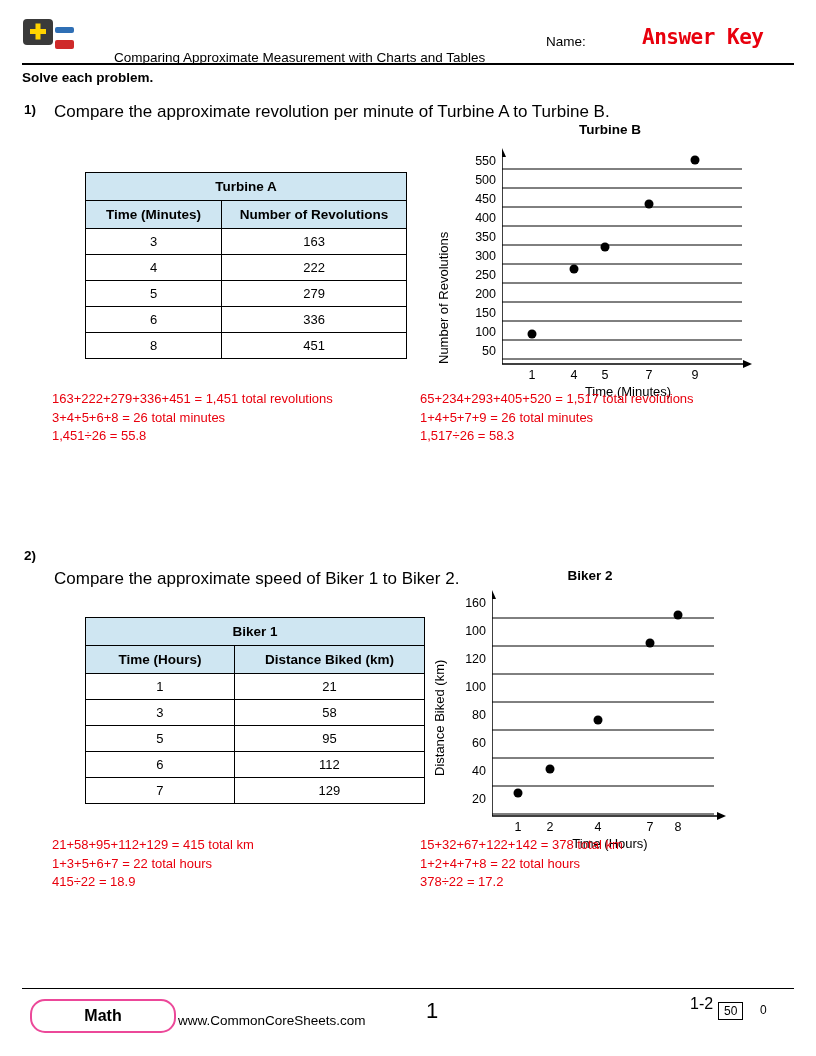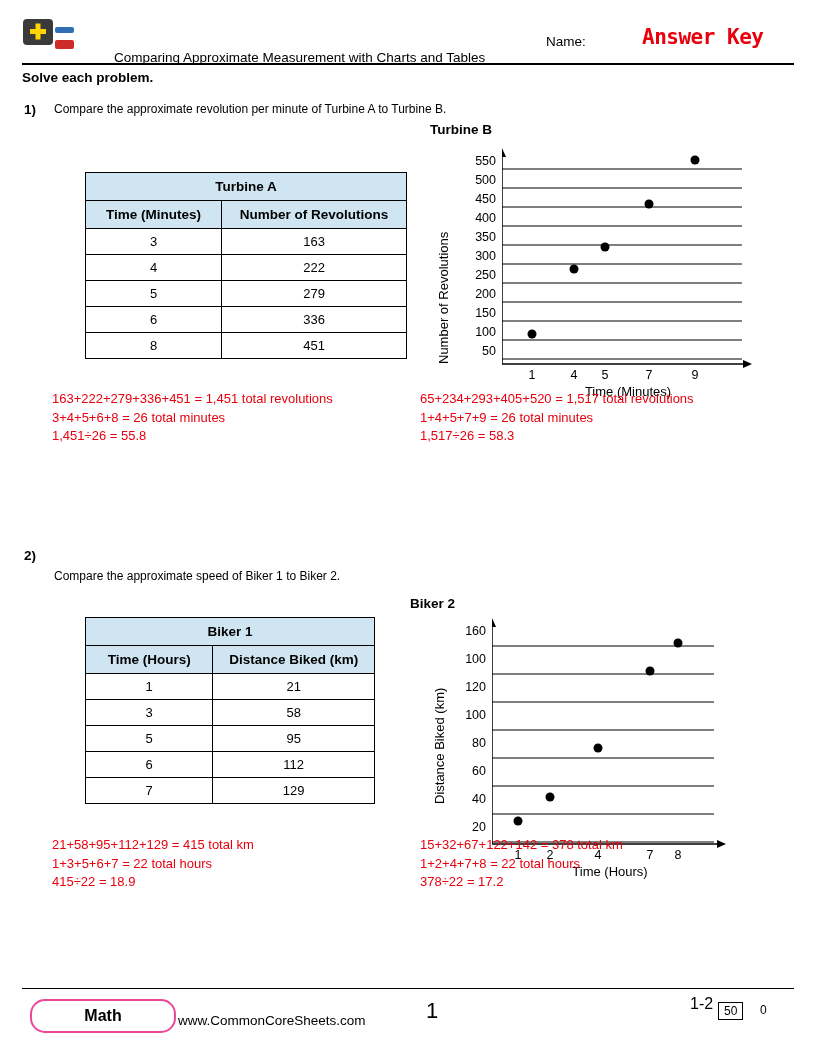--- a/index.html
+++ b/index.html
@@ -23,21 +23,21 @@
   .answer-key{
     position:absolute;left:620px;top:7px;
     font-family:"DejaVu Sans Mono", monospace;
     font-weight:bold;font-size:21px;color:#e8000d;
     letter-spacing:-0.5px;
   }
   .hrule{position:absolute;left:22px;top:63px;width:772px;height:2px;background:#000;}
 
   .solve{position:absolute;left:22px;top:70px;font-size:13.5px;font-weight:bold;}
   .pnum{position:absolute;font-size:13.5px;font-weight:bold;}
-  .ptext{position:absolute;font-size:12px;}
+  .ptext{position:absolute;font-size:17px;}
 
   
   table.data{
     border-collapse:collapse;
     position:absolute;
     background:#fff;
     margin-left:33px;
   }
   table.data td,table.data th{
     border:1px solid #000;
@@ -49,21 +49,21 @@
   table.data th.cap{
     background:#cfe6f2;font-weight:bold;font-size:13.5px;height:21px;
   }
   table.data th.col{
     background:#cfe6f2;font-weight:bold;font-size:13.5px;height:21px;
   }
 
   
   .chart{position:absolute;}
   .chart-title{
-    position:absolute;width:100%;text-align:left;
+    position:absolute;width:100%;text-align:center;
     font-size:13.5px;font-weight:bold;top:0;
   }
   .plot{position:absolute;}
   .axis-label-y{
     position:absolute;
     font-size:13px;
     transform:rotate(-90deg);
     transform-origin:left top;
     white-space:nowrap;
   }
@@ -210,21 +210,21 @@
   <div class="answer" style="left:52px;top:390px;">163+222+279+336+451 = 1,451 total revolutions
 3+4+5+6+8 = 26 total minutes
 1,451÷26 = 55.8</div>
   <div class="answer" style="left:420px;top:390px;">65+234+293+405+520 = 1,517 total revolutions
 1+4+5+7+9 = 26 total minutes
 1,517÷26 = 58.3</div>
 
   <div class="pnum" style="left:24px;top:548px;">2)</div>
   <div class="ptext" style="left:54px;top:525px;margin-top:44px;">Compare the approximate speed of Biker 1 to Biker 2.</div>
 
-  <table class="data" style="left:52px;top:617px;width:290px;">
+  <table class="data" style="left:52px;top:617px;width:340px;">
     <tbody>
         <tr>
           <th class="cap" colspan="2">Biker 1</th>
         </tr>
     <tr>
       <th class="col" style="width:124px;">Time (Hours)</th>
       <th class="col" style="width:162px;">Distance Biked (km)</th>
     </tr>
     <tr>
       <td>1</td>
@@ -242,21 +242,21 @@
       <td>6</td>
       <td>112</td>
     </tr>
     <tr>
       <td>7</td>
       <td>129</td>
     </tr>
   </tbody>
     </table>
 
-  <div class="chart" style="left:410px;top:596px;width:360px;height:270px;">
+  <div class="chart" style="left:410px;top:568px;width:360px;height:270px;">
     <div class="chart-title">Biker 2</div>
     <div class="axis-label-y" style="left:22px;top:208px;">Distance Biked (km)</div>
 
     <div class="tick-y" style="left:44px;top:28px;width:32px;">160</div>
     <div class="tick-y" style="left:44px;top:56px;width:32px;">100</div>
     <div class="tick-y" style="left:44px;top:84px;width:32px;">120</div>
     <div class="tick-y" style="left:44px;top:112px;width:32px;">100</div>
     <div class="tick-y" style="left:44px;top:140px;width:32px;">80</div>
     <div class="tick-y" style="left:44px;top:168px;width:32px;">60</div>
     <div class="tick-y" style="left:44px;top:196px;width:32px;">40</div>

